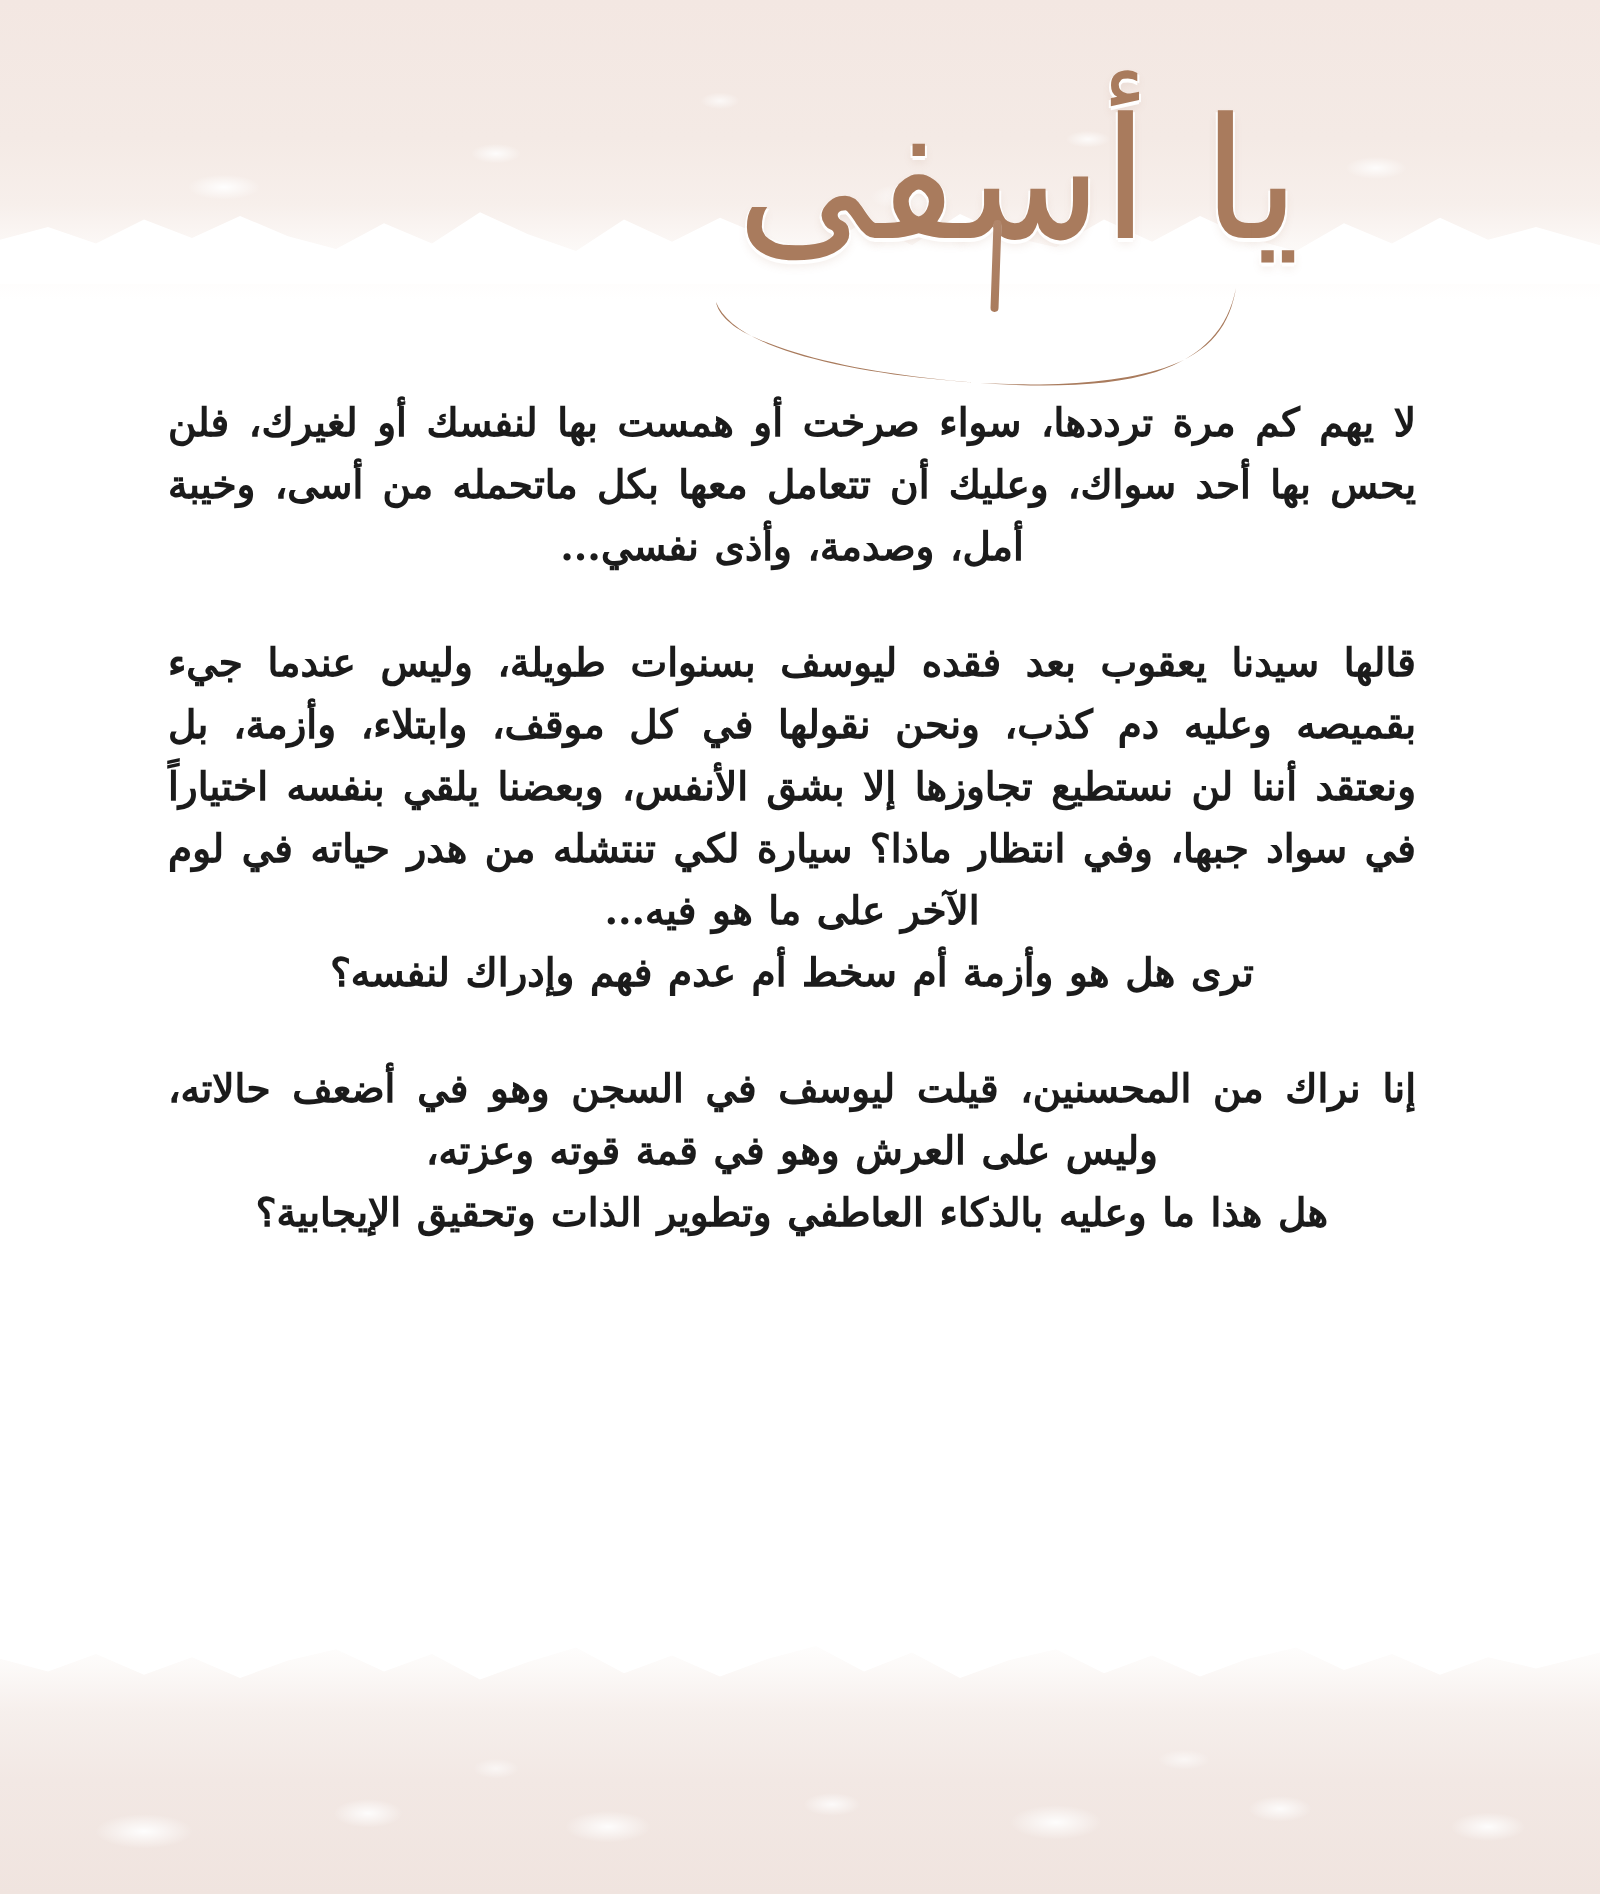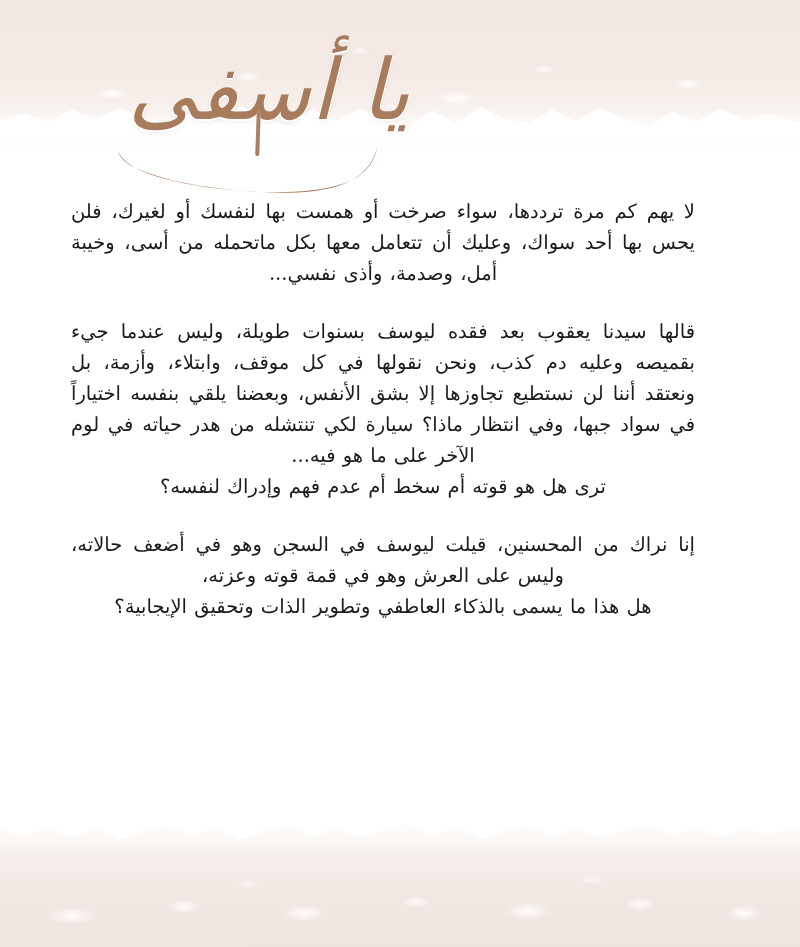--- a/index.html
+++ b/index.html
@@ -76,23 +76,22 @@
       radial-gradient(ellipse 26px 10px at 93% 70%,rgba(255,255,255,.9),rgba(255,255,255,0) 72%),
       radial-gradient(ellipse 16px 7px at 31% 44%,rgba(255,255,255,.6),rgba(255,255,255,0) 72%),
       radial-gradient(ellipse 18px 7px at 74% 40%,rgba(255,255,255,.6),rgba(255,255,255,0) 72%);
   }
 
   
   .title-wrap{
     position:absolute;
     top:46px;left:0;width:100%;
     height:150px;
-    display:flex;align-items:center;justify-content:flex-end;
+    display:flex;align-items:center;justify-content:flex-start;
     z-index:5;
-    font-style:italic;
   }
   .title-inner{position:relative;width:560px;height:150px;}
 
   .title-text{
     position:absolute;
     right:150px;top:2px;
     font-family:"DejaVu Sans","Liberation Sans",sans-serif;
     font-size:84px;
     font-weight:400;
     line-height:1;
@@ -120,23 +119,24 @@
     background:linear-gradient(180deg,#b0856a,#a97b5d);
     border-radius:3px;
     transform:rotate(2deg);
     box-shadow:0 1px 0 rgba(255,255,255,.9);
   }
 
   
   .content{
     position:absolute;
     top:196px;
-    right:105px;
+    right:92px;
     width:624px;
     z-index:4;
+    font-weight:bold;
   }
   .para{
     direction:rtl;
     text-align:justify;
     text-align-last:center;
     color:#1b1b1b;
     font-family:"DejaVu Serif","Liberation Serif",serif;
     font-size:19.5px;
     line-height:31px;
     margin:0 0 27px 0;
@@ -167,27 +167,27 @@
   </div>
 
   <div class="content">
 
     <p class="para">
       <span>لا يهم كم مرة ترددها، سواء صرخت أو همست بها لنفسك أو لغيرك، فلن يحس بها أحد سواك، وعليك أن تتعامل معها بكل ماتحمله من أسى، وخيبة أمل، وصدمة، وأذى نفسي...</span>
     </p>
 
     <p class="para">
       <span>قالها سيدنا يعقوب بعد فقده ليوسف بسنوات طويلة، وليس عندما جيء بقميصه وعليه دم كذب، ونحن نقولها في كل موقف، وابتلاء، وأزمة، بل ونعتقد أننا لن نستطيع تجاوزها إلا بشق الأنفس، وبعضنا يلقي بنفسه اختياراً في سواد جبها، وفي انتظار ماذا؟ سيارة لكي تنتشله من هدر حياته في لوم الآخر على ما هو فيه...</span>
-      <span class="tail">ترى هل هو قوته أم سخط أم عدم فهم وإدراك لنفسه؟</span>
+      <span class="tail">ترى هل هو وأزمة أم سخط أم عدم فهم وإدراك لنفسه؟</span>
     </p>
 
 
     <p class="para">
       <span>إنا نراك من المحسنين، قيلت ليوسف في السجن وهو في أضعف حالاته، وليس على العرش وهو في قمة قوته وعزته،</span>
-      <span class="tail">هل هذا ما يسمى بالذكاء العاطفي وتطوير الذات وتحقيق الإيجابية؟</span>
+      <span class="tail">هل هذا ما وعليه بالذكاء العاطفي وتطوير الذات وتحقيق الإيجابية؟</span>
     </p>
 
   </div>
 
   <div class="band band-bottom"></div>
   <div class="band-bottom-fleck"></div>
   <div class="band-bottom-edge"></div>
 
 </div>
 

